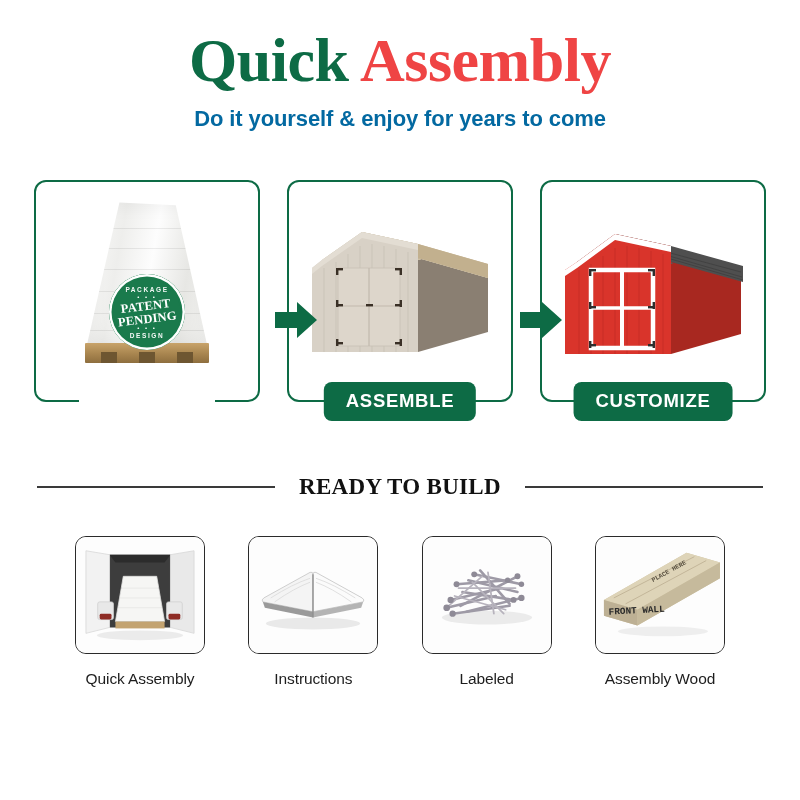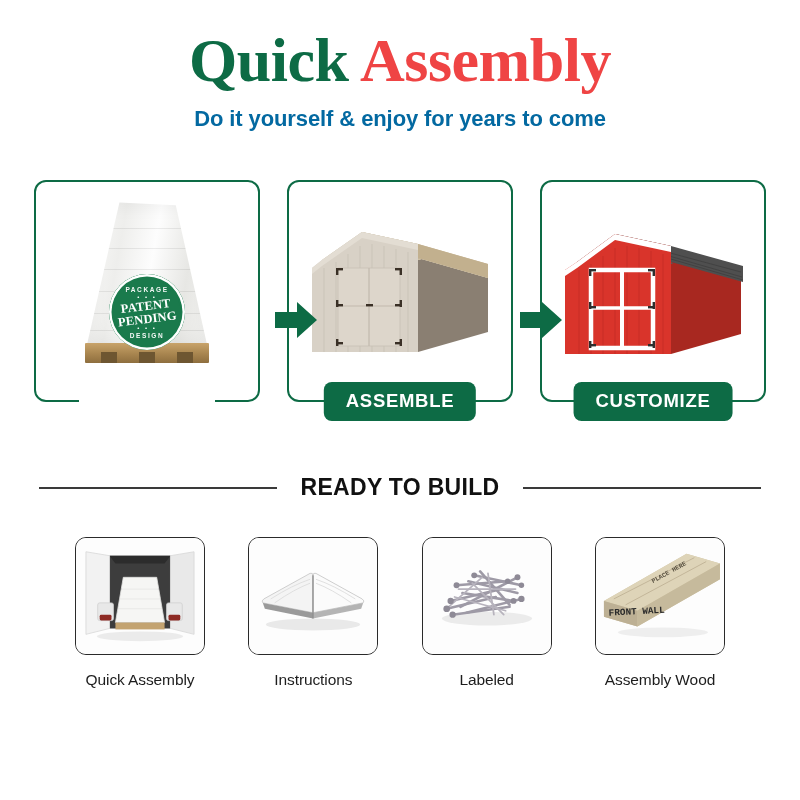--- a/index.html
+++ b/index.html
@@ -103,20 +103,21 @@
 
   
   .ready{
     position:relative;margin:72px auto 0 auto;width:730px;
     display:flex;align-items:center;justify-content:center;gap:24px;
   }
   .rule{height:2px;background:#3a3a3a;flex:0 0 238px;}
   .ready-text{
     font-size:23px;font-weight:700;letter-spacing:0.3px;color:#111;
     white-space:nowrap;
+    font-family:Liberation Serif, serif;
   }
 
   
   .features{
     margin:36px auto 0 auto;width:660px;
     display:flex;justify-content:space-between;
   }
   .feature{width:140px;text-align:center;}
   .thumb{
     width:130px;height:118px;margin:0 auto;box-sizing:border-box;

